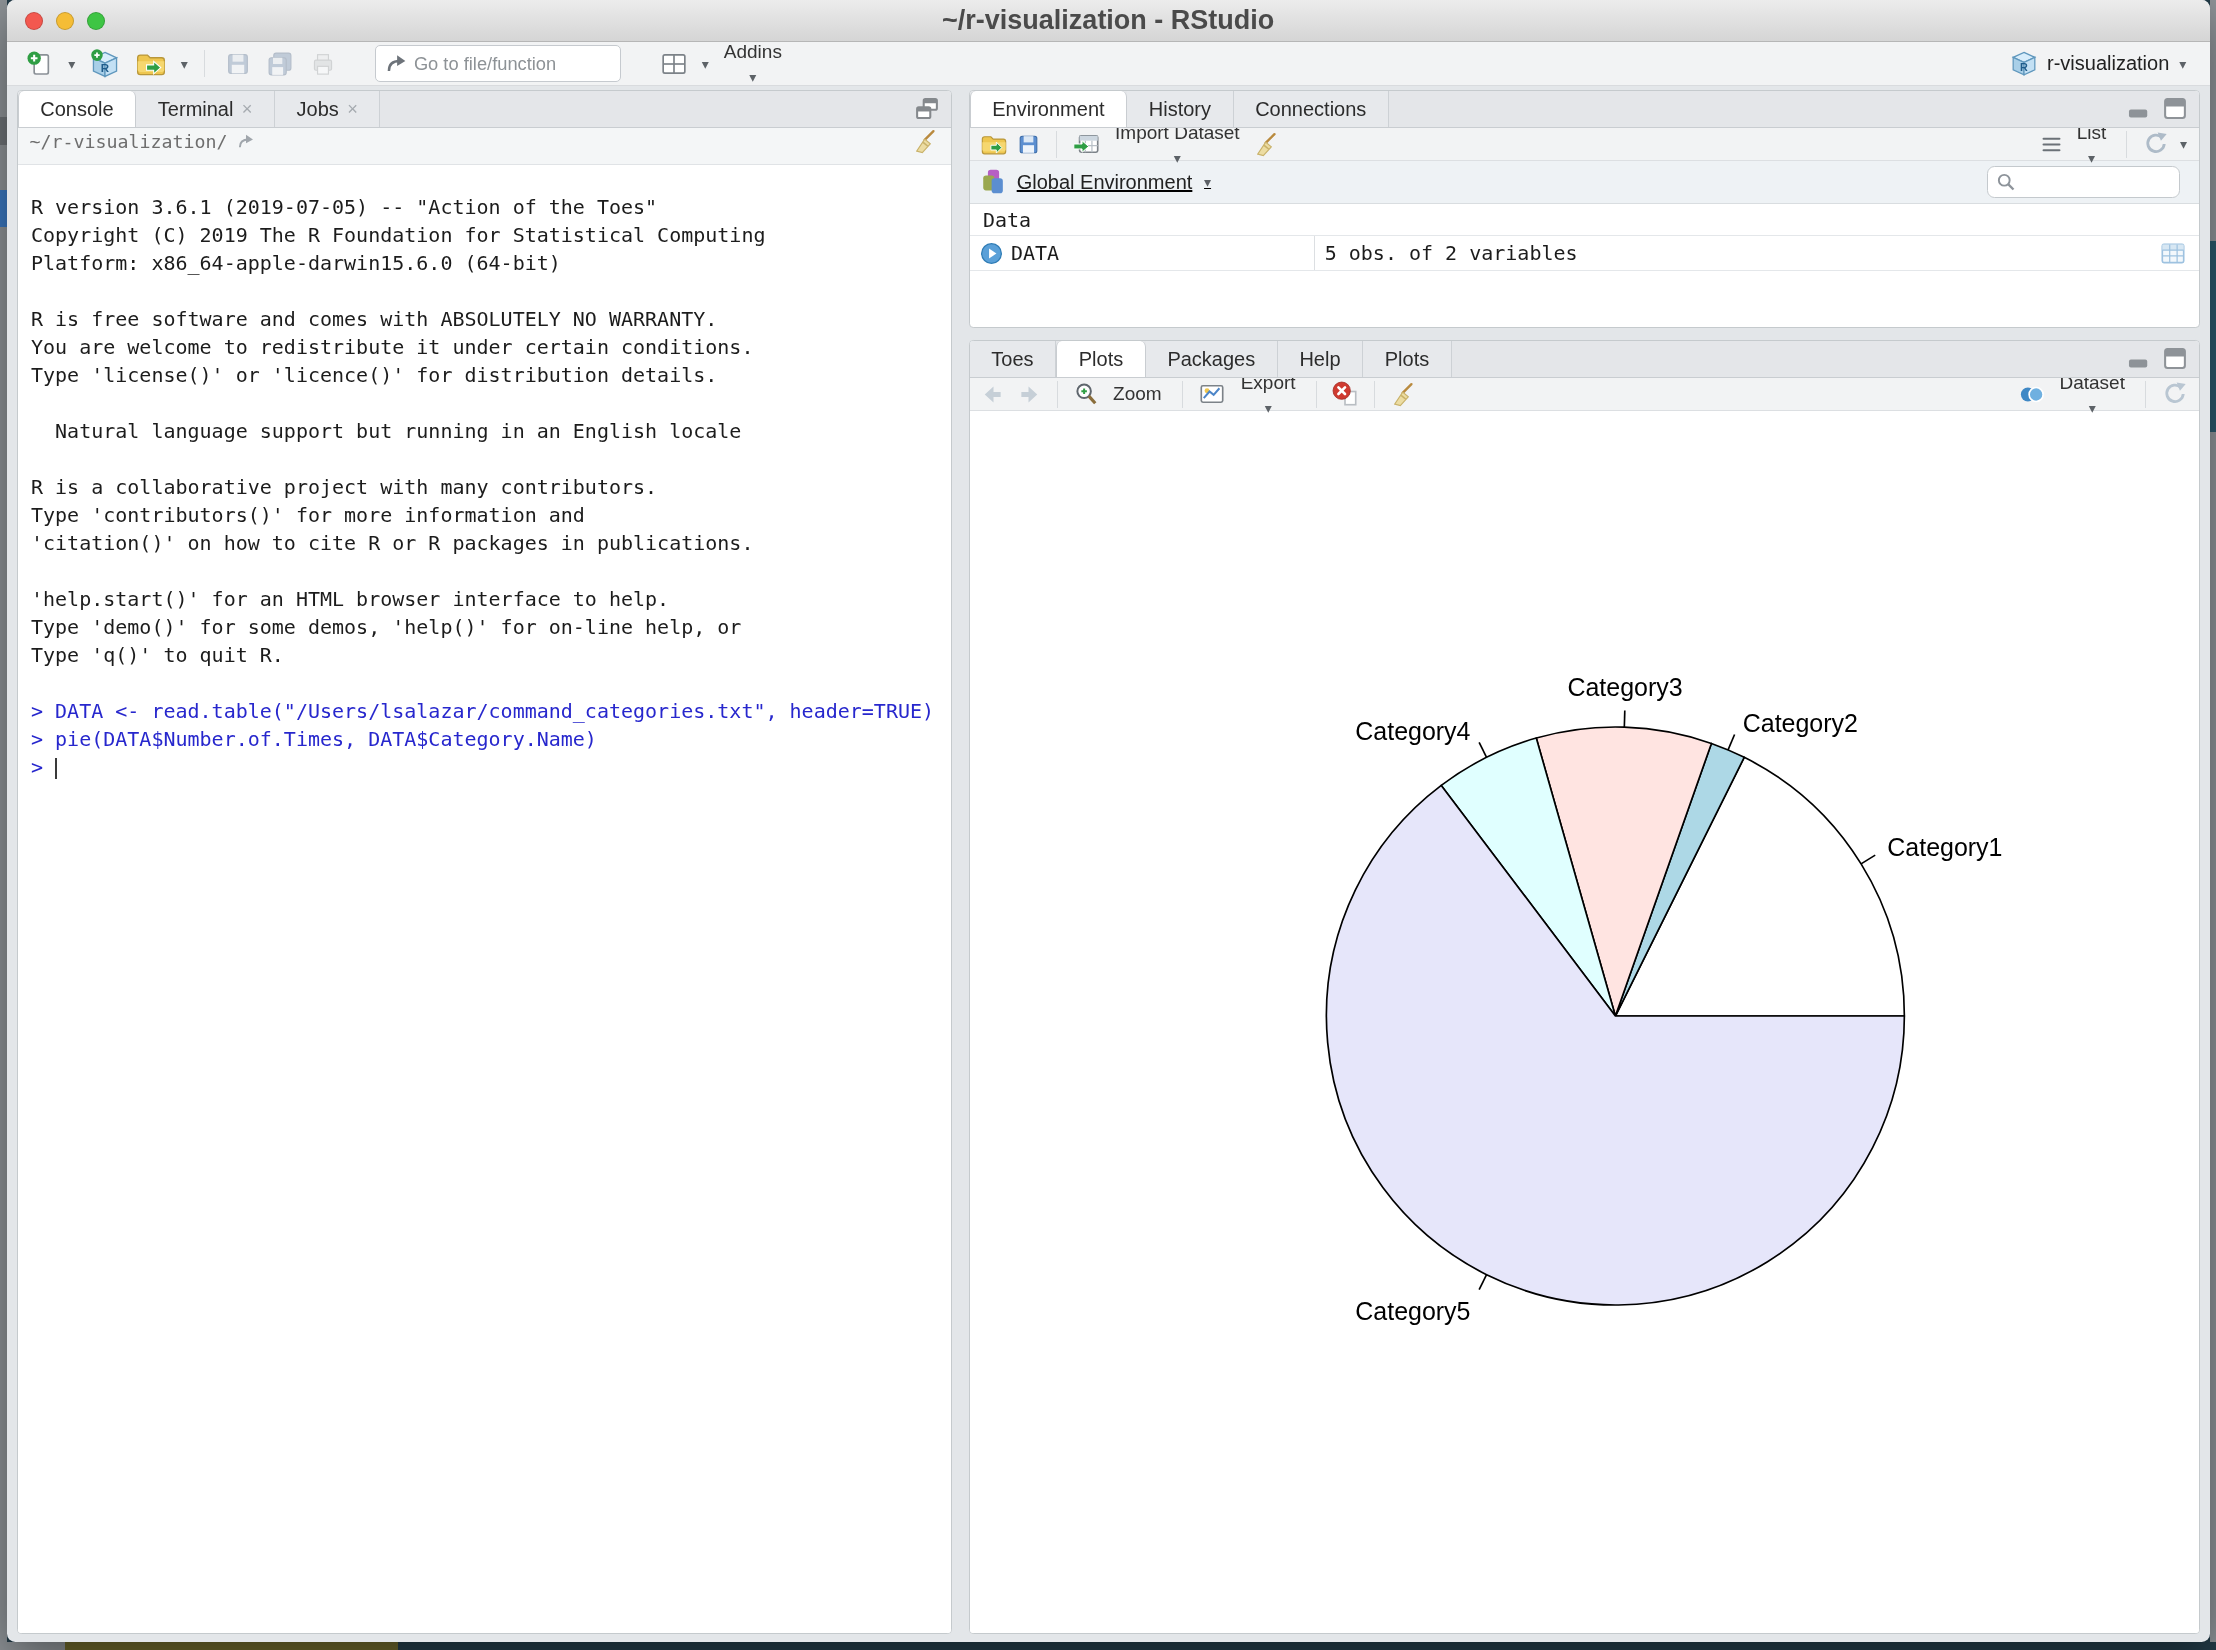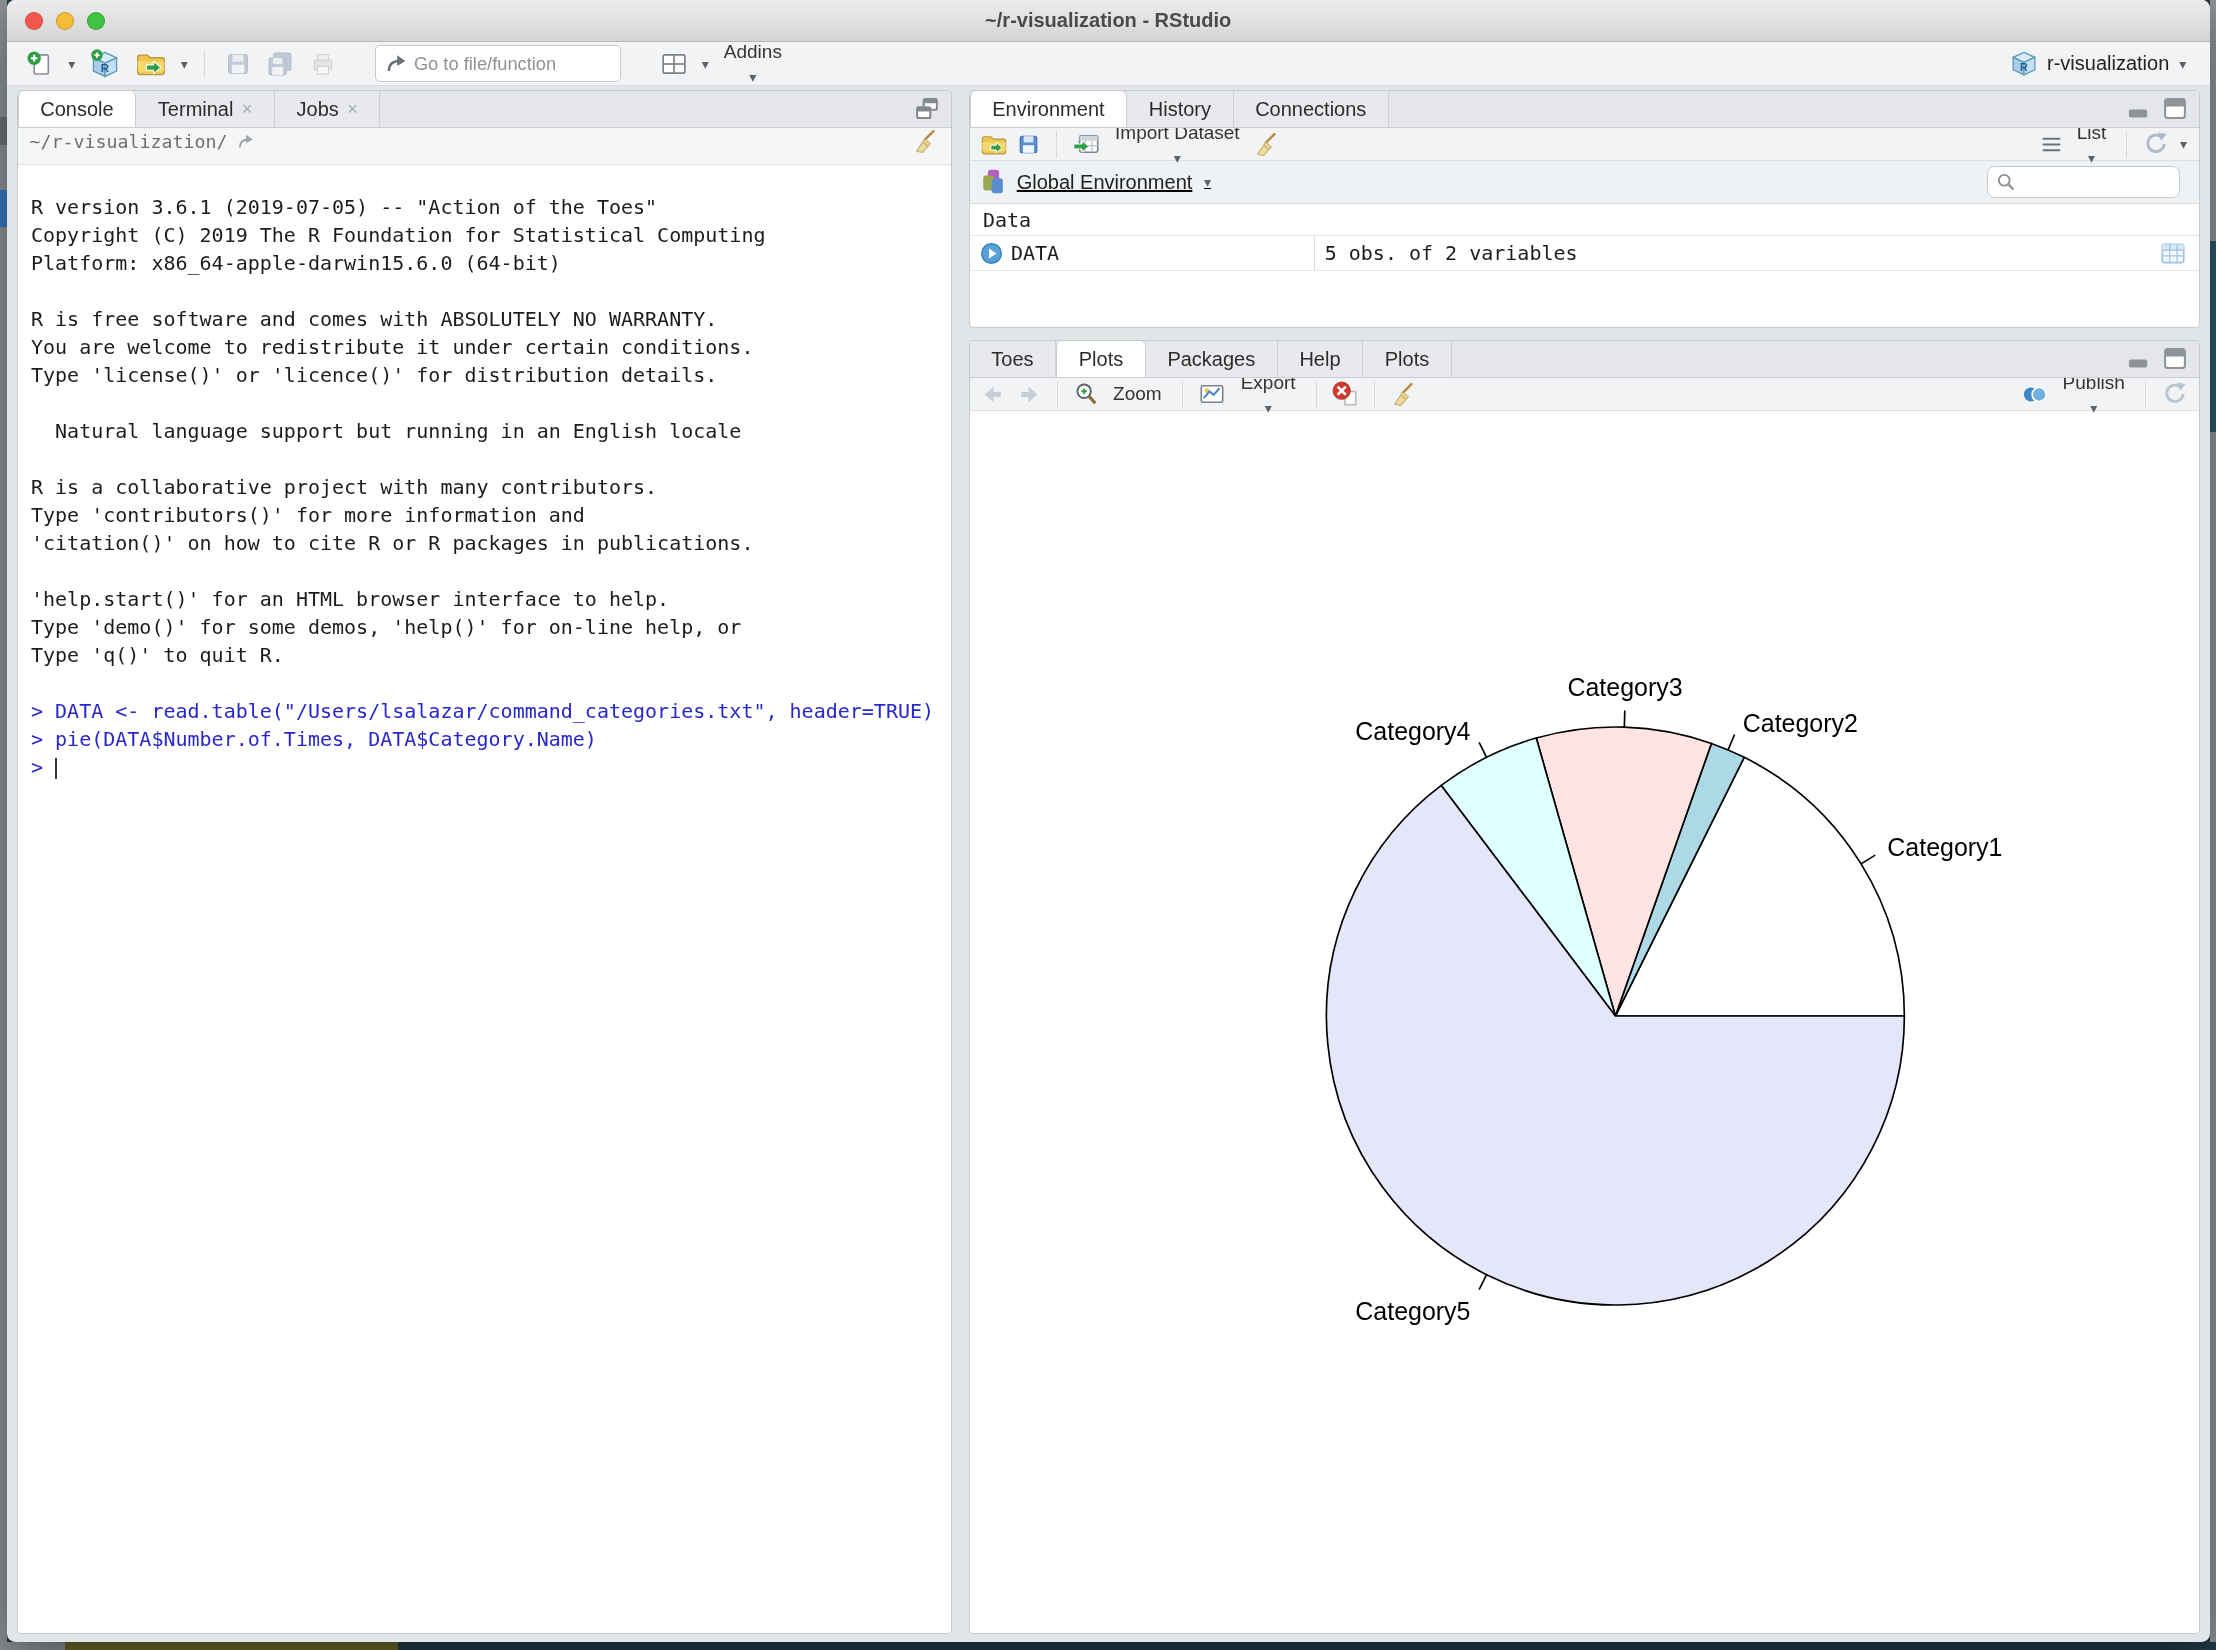--- a/index.html
+++ b/index.html
@@ -23,21 +23,21 @@
             box-shadow:0 15px 50px rgba(0,0,0,.45); }
 
   .titlebar { position:absolute; left:0; top:0; width:100%; height:42px;
               background:linear-gradient(#ececec,#d5d5d5); border-bottom:0.8px solid #b6b6b6;
               display:flex; align-items:center; }
   .traffic { position:absolute; left:18.3px; top:0; height:42px; display:flex; align-items:center; gap:12.5px; }
   .light { width:18.3px; height:18.3px; border-radius:50%; border:0.8px solid rgba(0,0,0,.18); }
   .light.red    { background:#f3584f; }
   .light.yellow { background:#f5bd36; }
   .light.green  { background:#3ec544; }
-  .title { width:100%; text-align:center; font-size:20px; font-weight:600; color:#4a4a4a; }
+  .title { width:100%; text-align:center; font-size:27px; font-weight:600; color:#4a4a4a; }
 
   
   .main-toolbar { position:absolute; left:0; top:42px; width:100%; height:44px; background:#f2f3f4;
                   border-bottom:0.8px solid #d9dbde; display:flex; align-items:center; padding:0 15px; gap:8.3px; }
   .tbtn { display:flex; align-items:center; justify-content:center; padding:3.3px; border-radius:4.2px; cursor:default; }
   .tbtn.disabled { opacity:.38; filter:grayscale(.5); }
   .caret { font-size:14px; color:#5d6267; line-height:1; padding:1.7px; }
   .icon  { display:inline-flex; align-items:center; justify-content:center; }
   .vsep  { width:0.8px; height:27px; background:#d8dbde; margin:0 6.7px; }
   .goto-box { display:flex; align-items:center; gap:6.7px; width:246px; height:37px; background:#fff;
@@ -507,21 +507,21 @@
             </svg>
         </span>
         <div class="flex-spacer"></div>
         <span class="icon">
           <svg width="28" height="27" viewBox="0 0 34 32">
               <circle cx="12" cy="16" r="8.5" fill="#3f88c5"></circle>
               <circle cx="22" cy="16" r="8.5" fill="#6fb0e0" stroke="#fff" stroke-width="2"></circle>
             </svg>
         </span>
         <div class="label-btn">
-          <span class="lbl">Publish</span>
+          <span class="lbl">Dataset</span>
           <span class="caret">▾</span>
         </div>
         <div class="vsep"></div>
         <span class="icon">
           <svg width="28" height="28" viewBox="0 0 34 34">
               <path d="M24 9 a10 10 0 1 0 3 8" fill="none" stroke="#b9c6d2" stroke-width="3.5"></path>
               <polygon points="19,3 30,5 23,13" fill="#b9c6d2"></polygon>
             </svg>
         </span>
       </div>

